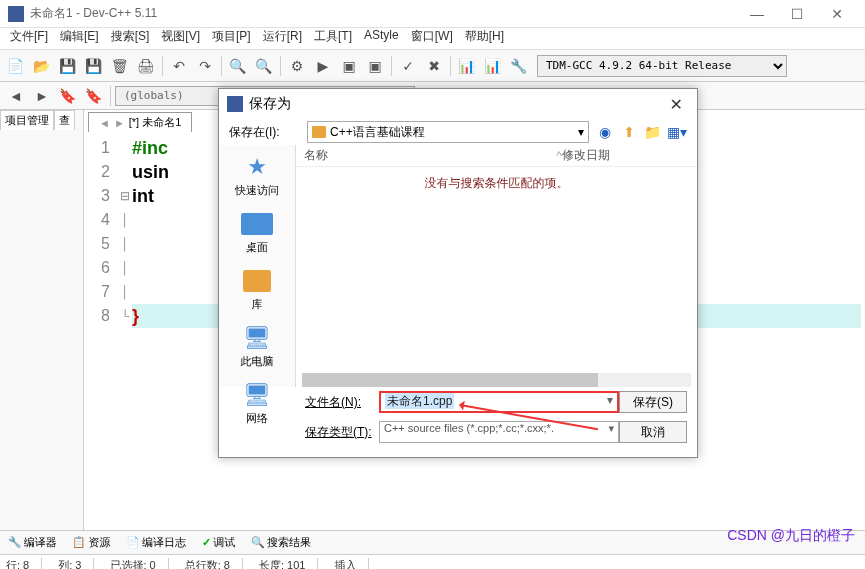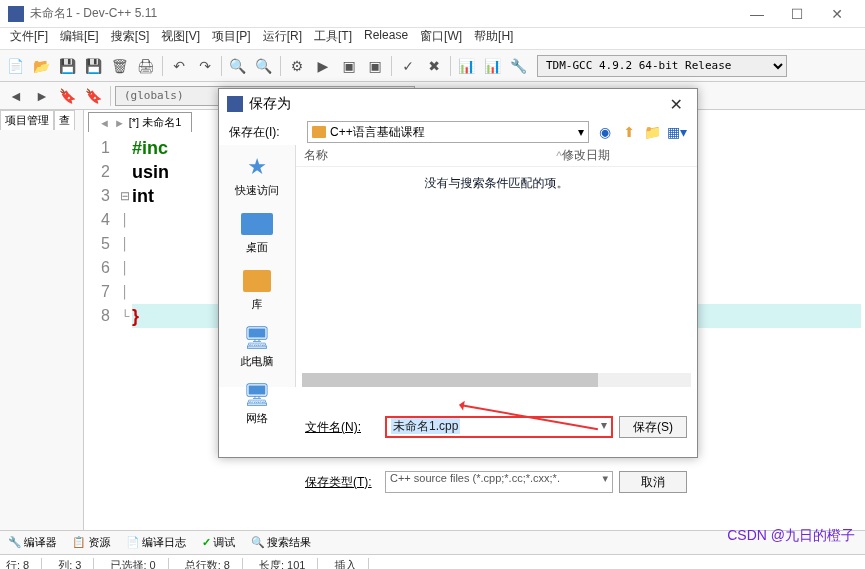--- a/index.html
+++ b/index.html
@@ -69,25 +69,25 @@
 .ico-star { color: #4a90d9; }
 .ico-desktop { background: #4a90d9; width: 32px; height: 22px; border-radius: 2px; }
 .ico-lib { background: #e8a33d; width: 28px; height: 22px; border-radius: 2px; }
 .ico-pc { color: #4a90d9; }
 .ico-net { color: #4a90d9; }
 
 .filelist { flex: 1; border-left: 1px solid #ddd; position: relative; }
 .fl-head { height: 22px; display: flex; align-items: center; font-size: 12px; color: #555; border-bottom: 1px solid #eee; }
 .fl-head .col1 { width: 260px; padding-left: 8px; }
 .fl-head .col2 { flex: 1; }
-.fl-empty { text-align: center; color: #0f172a; padding-top: 8px; font-size: 12px; }
+.fl-empty { text-align: center; color: #7f1d1d; padding-top: 8px; font-size: 12px; }
 .fl-scroll { position: absolute; bottom: 0; left: 6px; right: 6px; height: 14px; background: #f0f0f0; }
 .fl-thumb { position: absolute; left: 0; top: 0; height: 100%; width: 76%; background: #c8c8c8; }
 
-.dlg-row2 { display: flex; align-items: center; padding: 4px 10px; gap: 6px; margin-left: 76px; margin-top: 25px; }
+.dlg-row2 { display: flex; align-items: center; padding: 4px 10px; gap: 0; margin-left: 76px; }
 .dlg-row2 .lbl { width: 74px; font-size: 12px; text-decoration: underline; }
 .dlg-row2 .inp { flex: 1; height: 22px; border: 1px solid #7a9cc6; font-size: 12px; padding: 0 4px; }
 .highlight-box { border: 2px solid #e33 !important; }
 .fn-val { background: #cde6ff; padding: 1px 2px; color: #222; }
 .dlg-btn { width: 68px; height: 22px; border: 1px solid #999; background: #f4f4f4; font-size: 12px; }
 .dlg-row2 .sel { flex: 1; height: 22px; border: 1px solid #aaa; font-size: 11px; padding: 0 4px; font-family: monospace; color: #555; }
 
 .arrow { position: absolute; left: 460px; top: 404px; width: 140px; height: 2px; background: #e33; transform: rotate(10deg); transform-origin: left center; pointer-events: none; }
 .arrow::before { content: ""; position: absolute; left: -6px; top: -4px; border: 5px solid transparent; border-right-color: #e33; }
 
@@ -105,21 +105,21 @@
 </div>
 
 <div class="menubar">
   <div class="item">文件[F]</div>
   <div class="item">编辑[E]</div>
   <div class="item">搜索[S]</div>
   <div class="item">视图[V]</div>
   <div class="item">项目[P]</div>
   <div class="item">运行[R]</div>
   <div class="item">工具[T]</div>
-  <div class="item">Release</div>
+  <div class="item">AStyle</div>
   <div class="item">窗口[W]</div>
   <div class="item">帮助[H]</div>
 </div>
 
 <div class="toolbar">
   <div class="tbtn">📄</div>
   <div class="tbtn">📂</div>
   <div class="tbtn">💾</div>
   <div class="tbtn">💾</div>
   <div class="tbtn">🗑</div>

